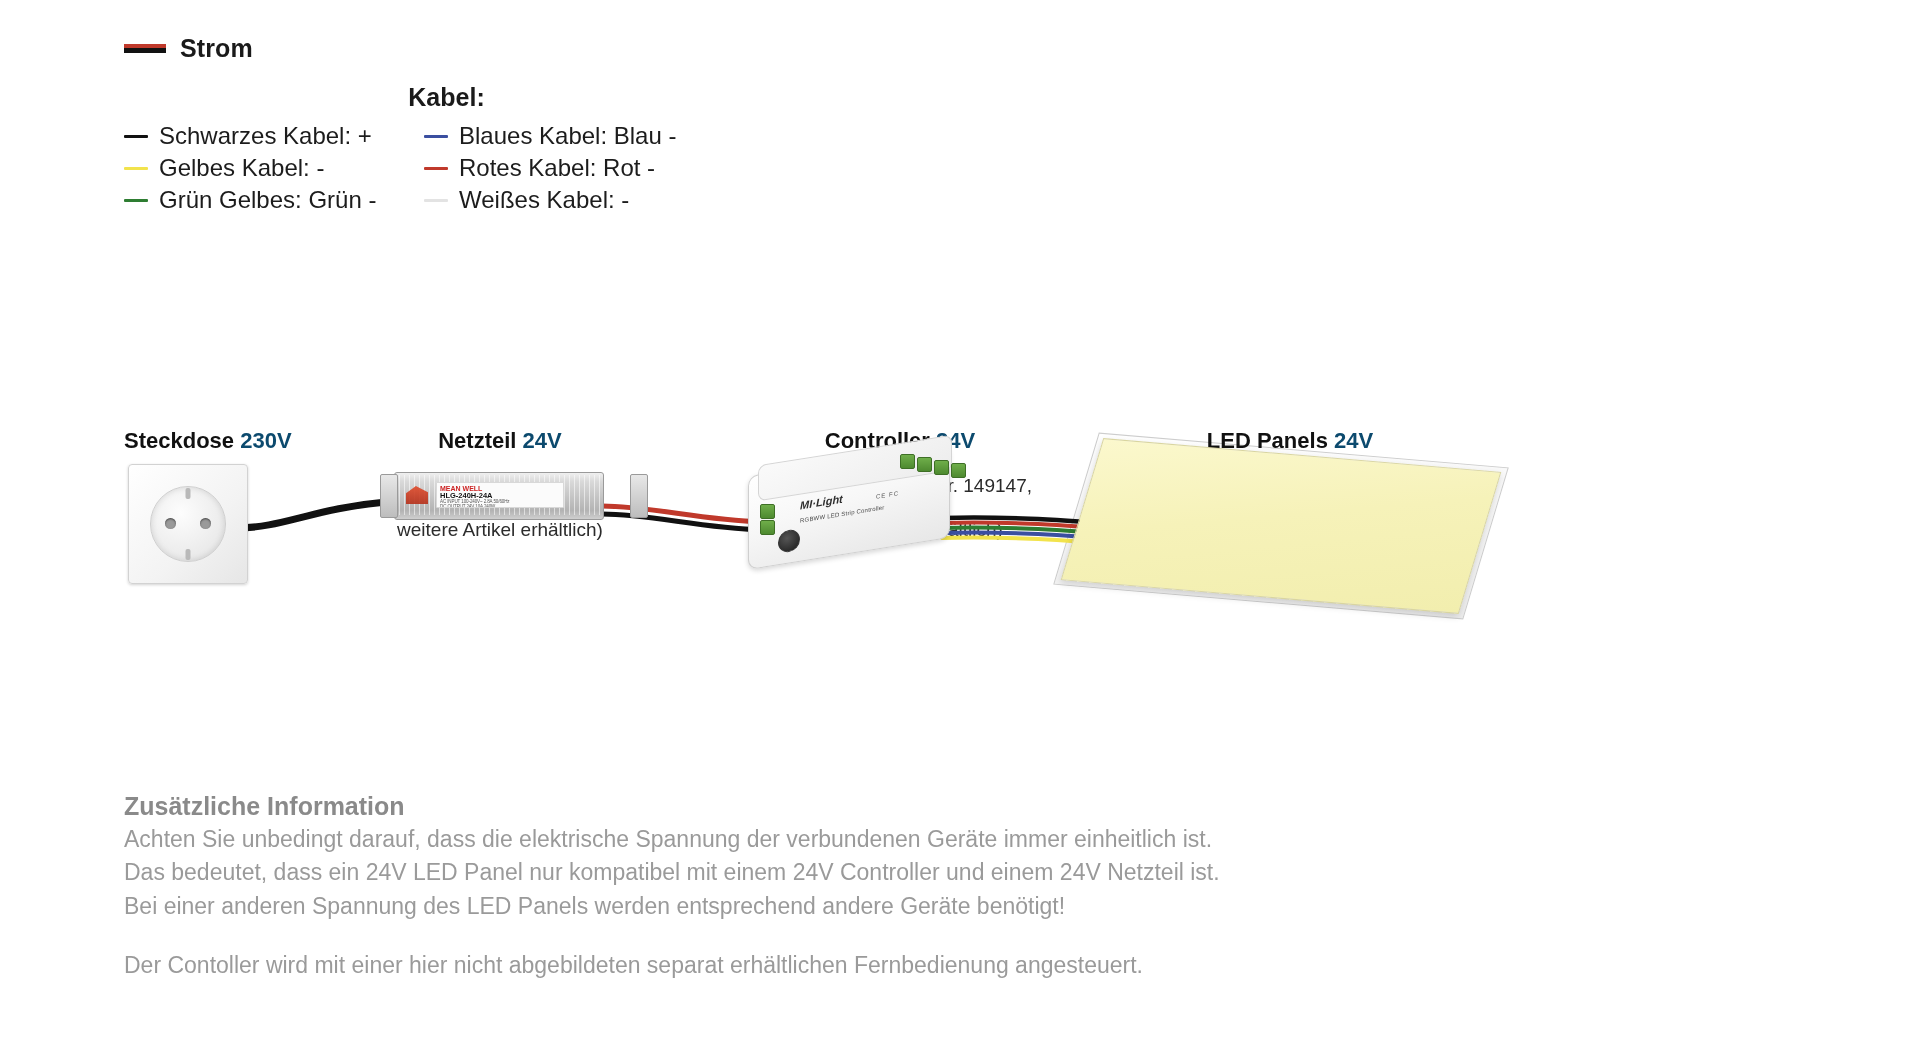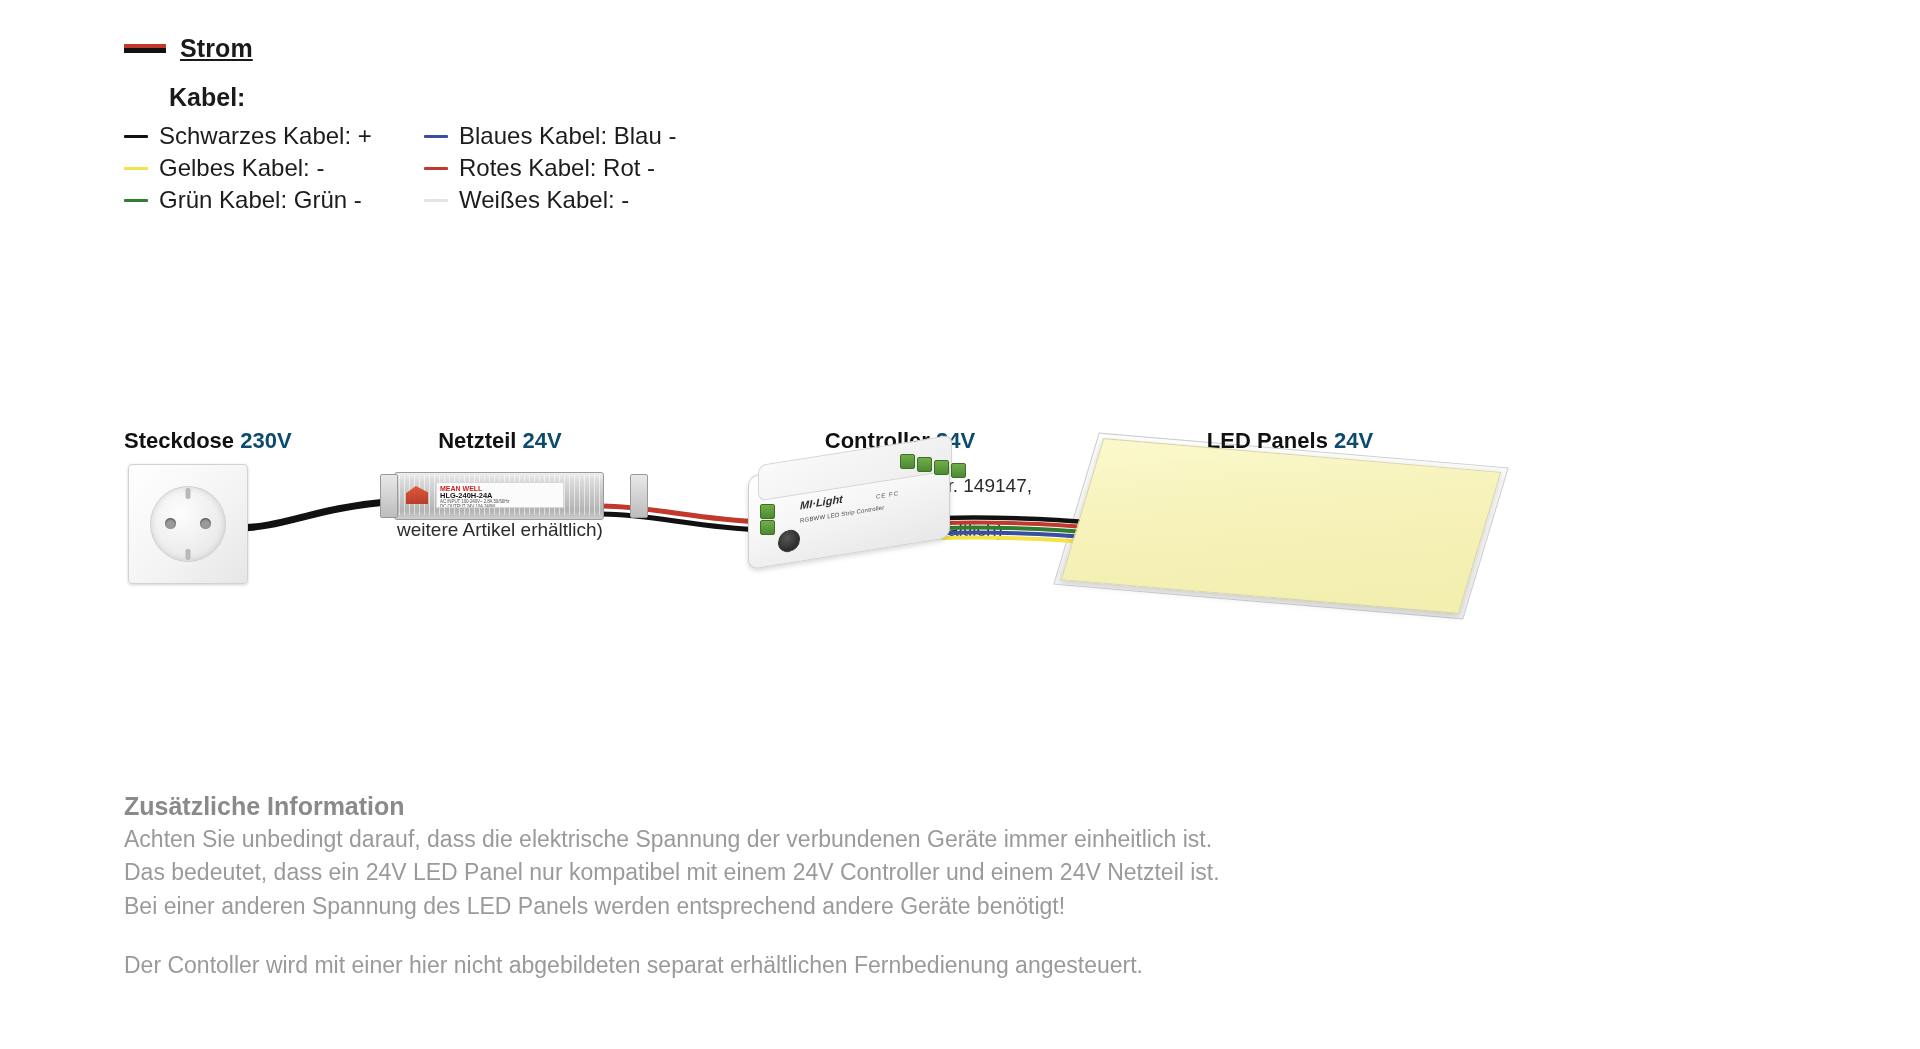--- a/index.html
+++ b/index.html
@@ -9,23 +9,23 @@
     color:#1a1a1a;overflow:hidden;position:relative;
   }
   .stage{position:absolute;inset:0;}
 
   
   .legend{position:absolute;left:124px;top:34px;}
   .legend-row{display:flex;align-items:center;}
   .strom-swatch{width:42px;height:9px;position:relative;margin-right:14px;flex:0 0 auto;}
   .strom-swatch .top{position:absolute;left:0;top:0;width:42px;height:4px;background:#c0392b;}
   .strom-swatch .bot{position:absolute;left:0;top:4px;width:42px;height:5px;background:#111111;}
-  .strom-label{font-size:25px;font-weight:bold;letter-spacing:.1px;text-decoration:underline;}
-
-  .kabel-title{font-size:25px;font-weight:bold;margin-top:20px;margin-left:45px;}
+  .strom-label{font-size:25px;font-weight:bold;letter-spacing:.1px;}
+
+  .kabel-title{font-size:25px;font-weight:bold;margin-top:20px;margin-left:45px;text-align:center;}
 
   .cable-grid{margin-top:8px;display:grid;grid-template-columns:300px 300px;}
   .cable-item{display:flex;align-items:center;height:32px;text-align:right;}
   .dash{width:24px;height:3px;margin-right:11px;flex:0 0 auto;border-radius:1px;}
   .cable-text{font-size:24px;color:#1c1c1c;white-space:nowrap;font-weight:300;}
 
   
   .caption{position:absolute;text-align:center;}
   .cap-title{font-size:22px;font-weight:bold;color:#111;white-space:nowrap;}
   .cap-title .volt{color:#0c4a6e;font-weight:bold;}
@@ -142,21 +142,21 @@
       <div class="cable-item">
         <span class="dash" style="background:#f2e34c"></span>
         <span class="cable-text">Gelbes Kabel: -</span>
       </div>
       <div class="cable-item">
         <span class="dash" style="background:#c0392b"></span>
         <span class="cable-text">Rotes Kabel: Rot -</span>
       </div>
       <div class="cable-item">
         <span class="dash" style="background:#2e7d32"></span>
-        <span class="cable-text">Grün Kabel: Grün -</span>
+        <span class="cable-text">Grün Gelbes: Grün -</span>
       </div>
       <div class="cable-item">
         <span class="dash" style="background:#e3e3e3"></span>
         <span class="cable-text">Weißes Kabel: -</span>
       </div>
     </div>
   </div>
 
   <div class="caption" style="left:124px;top:428px;width:200px;text-align:left;">
     <div class="cap-title">

